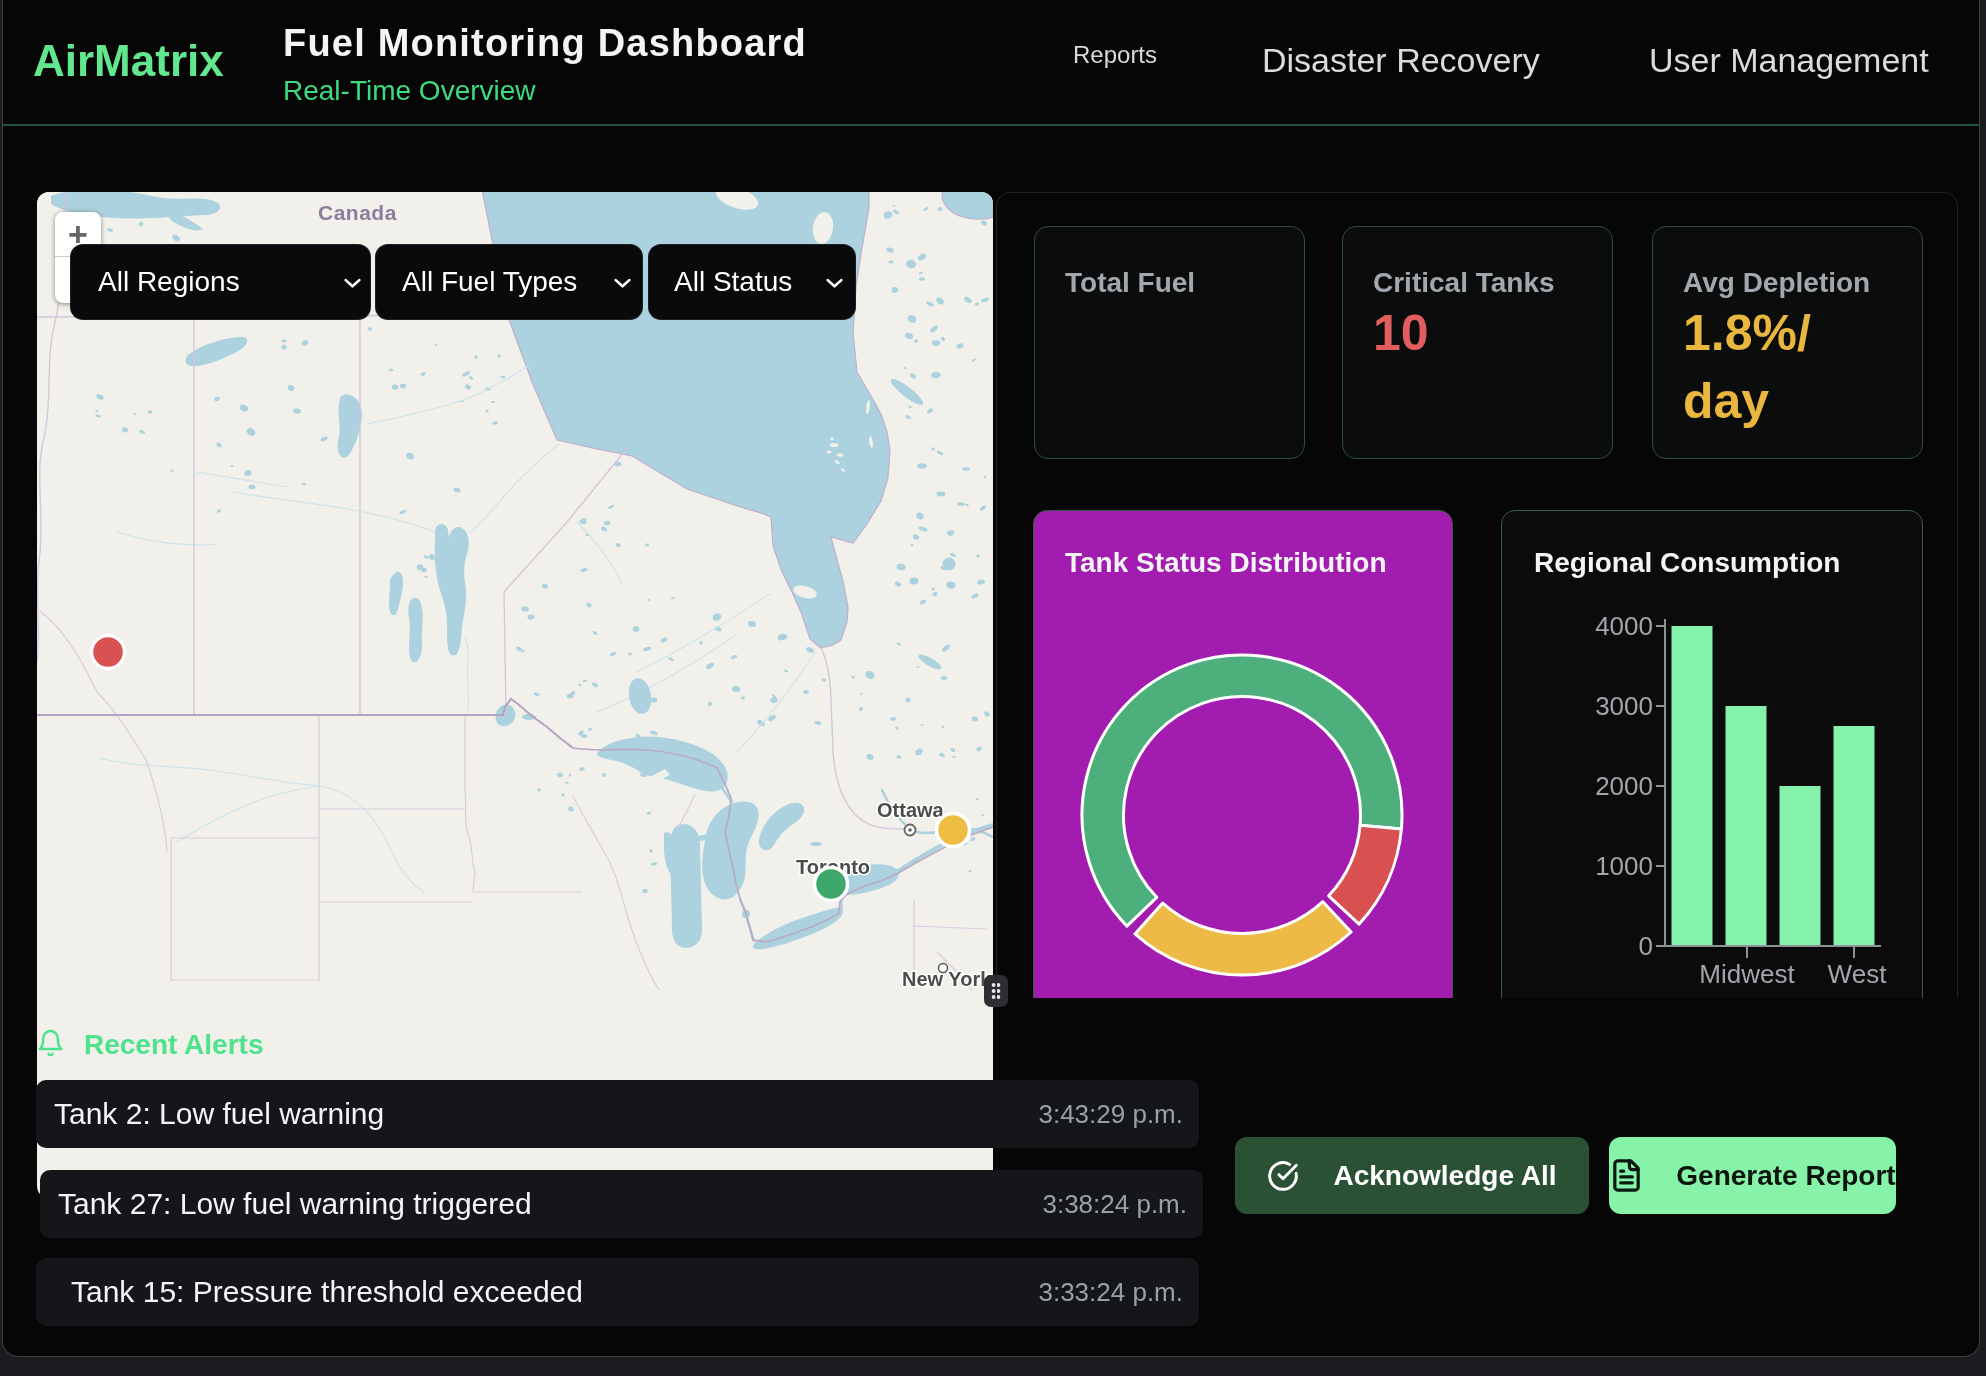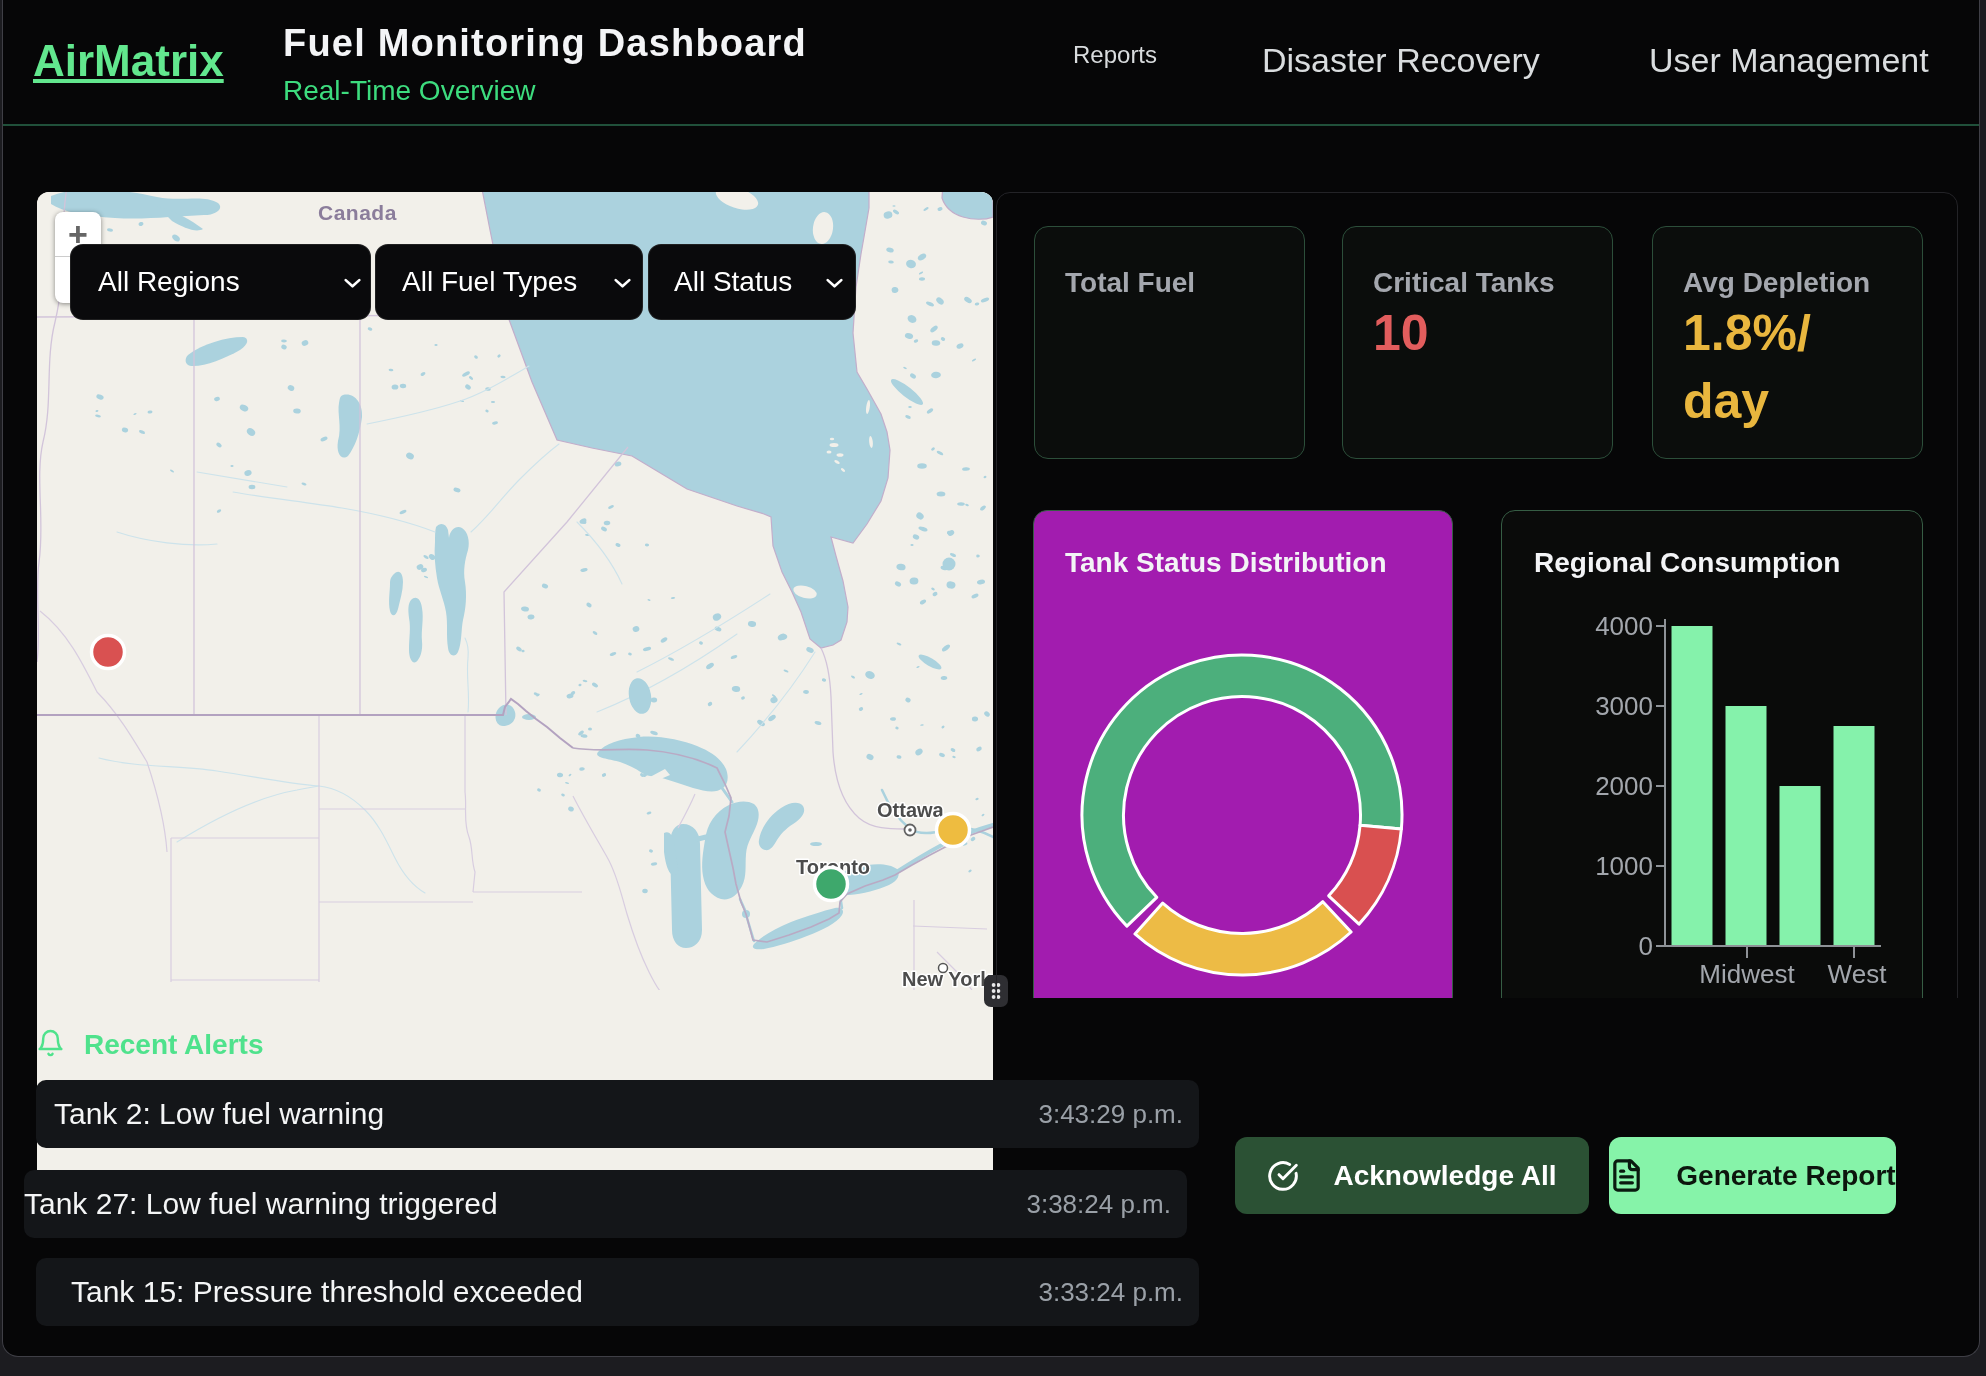--- a/index.html
+++ b/index.html
@@ -2,21 +2,21 @@
 <html><head><meta charset="utf-8"><title>Fuel Monitoring Dashboard</title>
 <style>
 * { margin:0; padding:0; box-sizing:border-box; }
 html,body { width:1986px; height:1376px; background:#1c1c20; font-family:"Liberation Sans",sans-serif; overflow:hidden; }
 .abs { position:absolute; }
 </style></head>
 <body>
 <div class="abs" style="left:2px;top:0;width:1978px;height:1357px;background:#060607;border:1px solid #3f3f46;border-top:none;border-radius:0 0 16px 16px;"></div>
 
 <div class="abs" style="left:3px;top:0;width:1976px;height:126px;border-bottom:2px solid #20503a;"></div>
-<div class="abs" style="left:33px;top:36px;font-size:44px;font-weight:bold;color:#62e78e;text-decoration:underline;">AirMatrix</div>
+<div class="abs" style="left:33px;top:36px;font-size:44px;font-weight:bold;color:#62e78e;">AirMatrix</div>
 <div class="abs" style="left:283px;top:22px;font-size:38px;font-weight:bold;color:#f3f4f6;letter-spacing:1.2px;">Fuel Monitoring Dashboard</div>
 <div class="abs" style="left:283px;top:75px;font-size:28px;color:#3ddc7e;">Real-Time Overview</div>
 <div class="abs" style="left:1033px;top:41px;font-size:24px;color:#d9dcde;margin-left:40px;">Reports</div>
 <div class="abs" style="left:1262px;top:41px;font-size:34px;color:#d9dcde;">Disaster Recovery</div>
 <div class="abs" style="left:1649px;top:41px;font-size:34px;color:#d9dcde;">User Management</div>
 
 <div class="abs" style="left:37px;top:192px;width:956px;height:1006px;border-radius:12px;overflow:hidden;background:#f2f0ea;">
 <svg width="956" height="798" viewBox="0 0 956 798" style="display:block">
 <rect width="956" height="798" fill="#f2f0ea"></rect>
 <ellipse cx="885" cy="87" rx="3.1" ry="1.7" transform="rotate(1 885 87)" fill="#abd2de"></ellipse>
@@ -440,21 +440,21 @@
 </svg>
   </div>
 </div>
 
 <svg width="29" height="30" viewBox="0 0 24 24" fill="none" stroke="#4fe28c" stroke-width="2" stroke-linecap="round" stroke-linejoin="round" style="position:absolute;left:36px;top:1028px">
     <path d="M6 8a6 6 0 0 1 12 0c0 7 3 9 3 9H3s3-2 3-9"></path>
     <path d="M10.3 21a1.94 1.94 0 0 0 3.4 0"></path>
   </svg>
 <div class="abs" style="left:84px;top:1029px;font-size:28px;font-weight:bold;color:#4fe28c;">Recent Alerts</div>
 <div class="abs" style="left:36px;top:1080px;width:1163px;height:68px;background:#141619;border-radius:10px;color:#f4f5f6;font-size:30px;line-height:68px;padding-left:18px;">Tank 2: Low fuel warning<span style="position:absolute;right:16px;color:#9aa0a7;font-size:26px;">3:43:29 p.m.</span></div>
-<div class="abs" style="left:24px;top:1170px;width:1163px;height:68px;background:#141619;border-radius:10px;color:#f4f5f6;font-size:30px;line-height:68px;">Tank 27: Low fuel warning triggered<span style="position:absolute;right:16px;color:#9aa0a7;font-size:26px;">3:38:24 p.m.</span></div>
+<div class="abs" style="left:40px;top:1170px;width:1163px;height:68px;background:#141619;border-radius:10px;color:#f4f5f6;font-size:30px;line-height:68px;padding-left:18px;">Tank 27: Low fuel warning triggered<span style="position:absolute;right:16px;color:#9aa0a7;font-size:26px;">3:38:24 p.m.</span></div>
 <div class="abs" style="left:36px;top:1258px;width:1163px;height:68px;background:#141619;border-radius:10px;color:#f4f5f6;font-size:30px;line-height:68px;padding-left:35px;">Tank 15: Pressure threshold exceeded<span style="position:absolute;right:16px;color:#9aa0a7;font-size:26px;">3:33:24 p.m.</span></div>
 
 <div class="abs" style="left:1235px;top:1137px;width:354px;height:77px;background:#2b5134;border-radius:12px;display:flex;align-items:center;justify-content:center;gap:34px;color:#fff;font-size:28px;font-weight:bold;">
     <svg width="32" height="32" viewBox="0 0 24 24" fill="none" stroke="#fff" stroke-width="2.2" stroke-linecap="round" stroke-linejoin="round">
       <path d="M21.801 10A10 10 0 1 1 17 3.335"></path>
       <path d="m9 11 3 3L22 4"></path>
     </svg>
     <span>Acknowledge All</span>
   </div>
 <div class="abs" style="left:1609px;top:1137px;width:287px;height:77px;background:#86f3a9;border-radius:12px;display:flex;align-items:center;justify-content:center;gap:32px;color:#0c150d;font-size:28px;font-weight:bold;">

